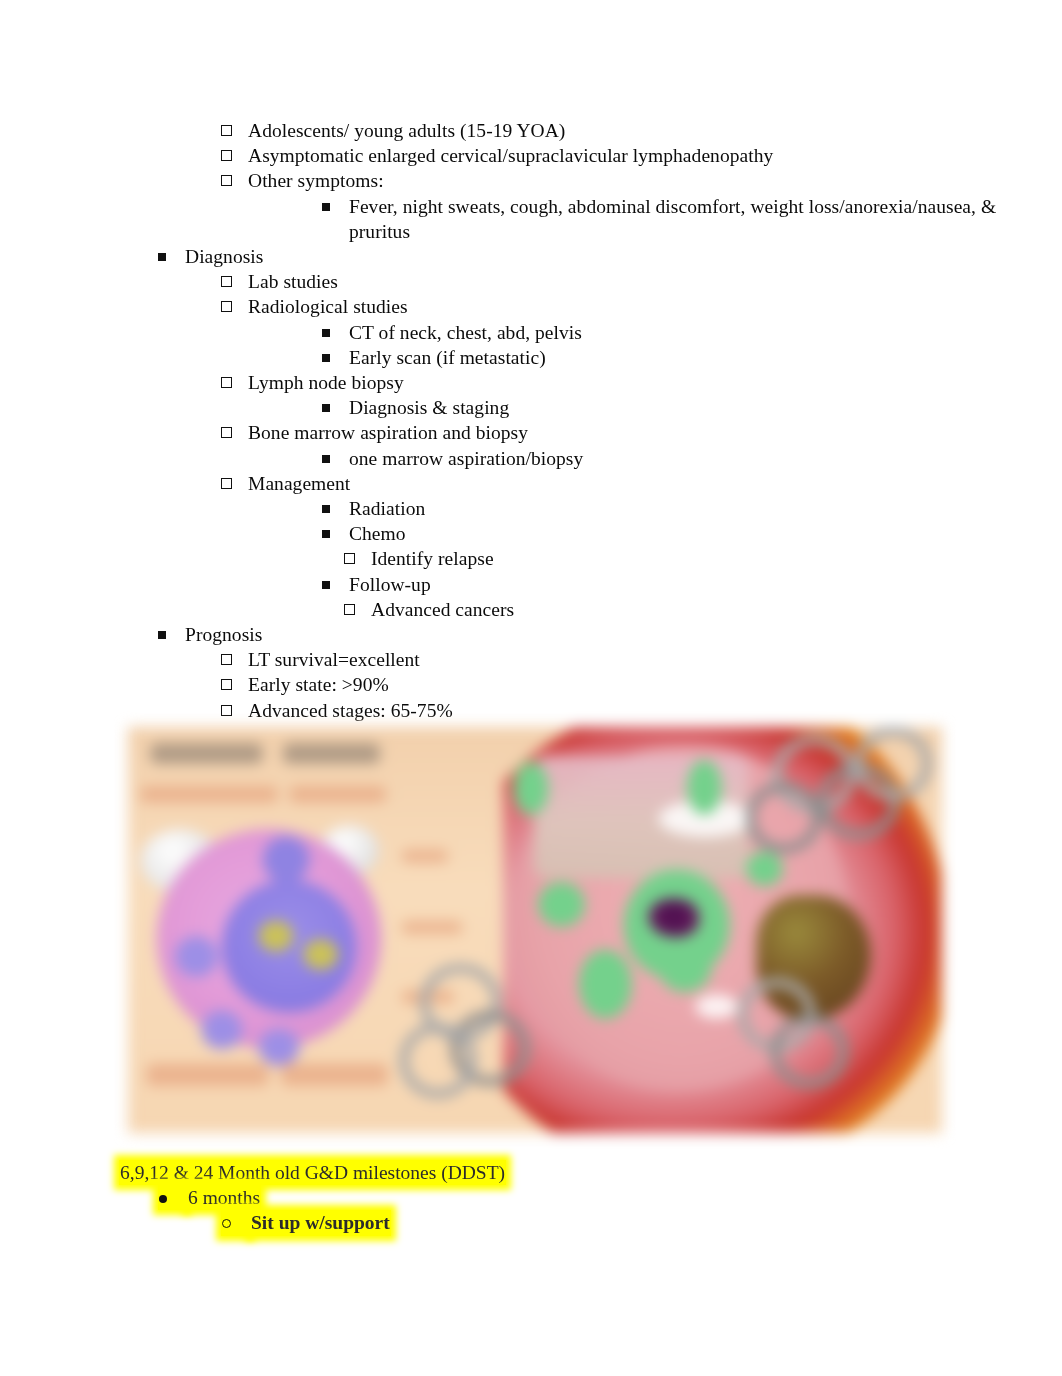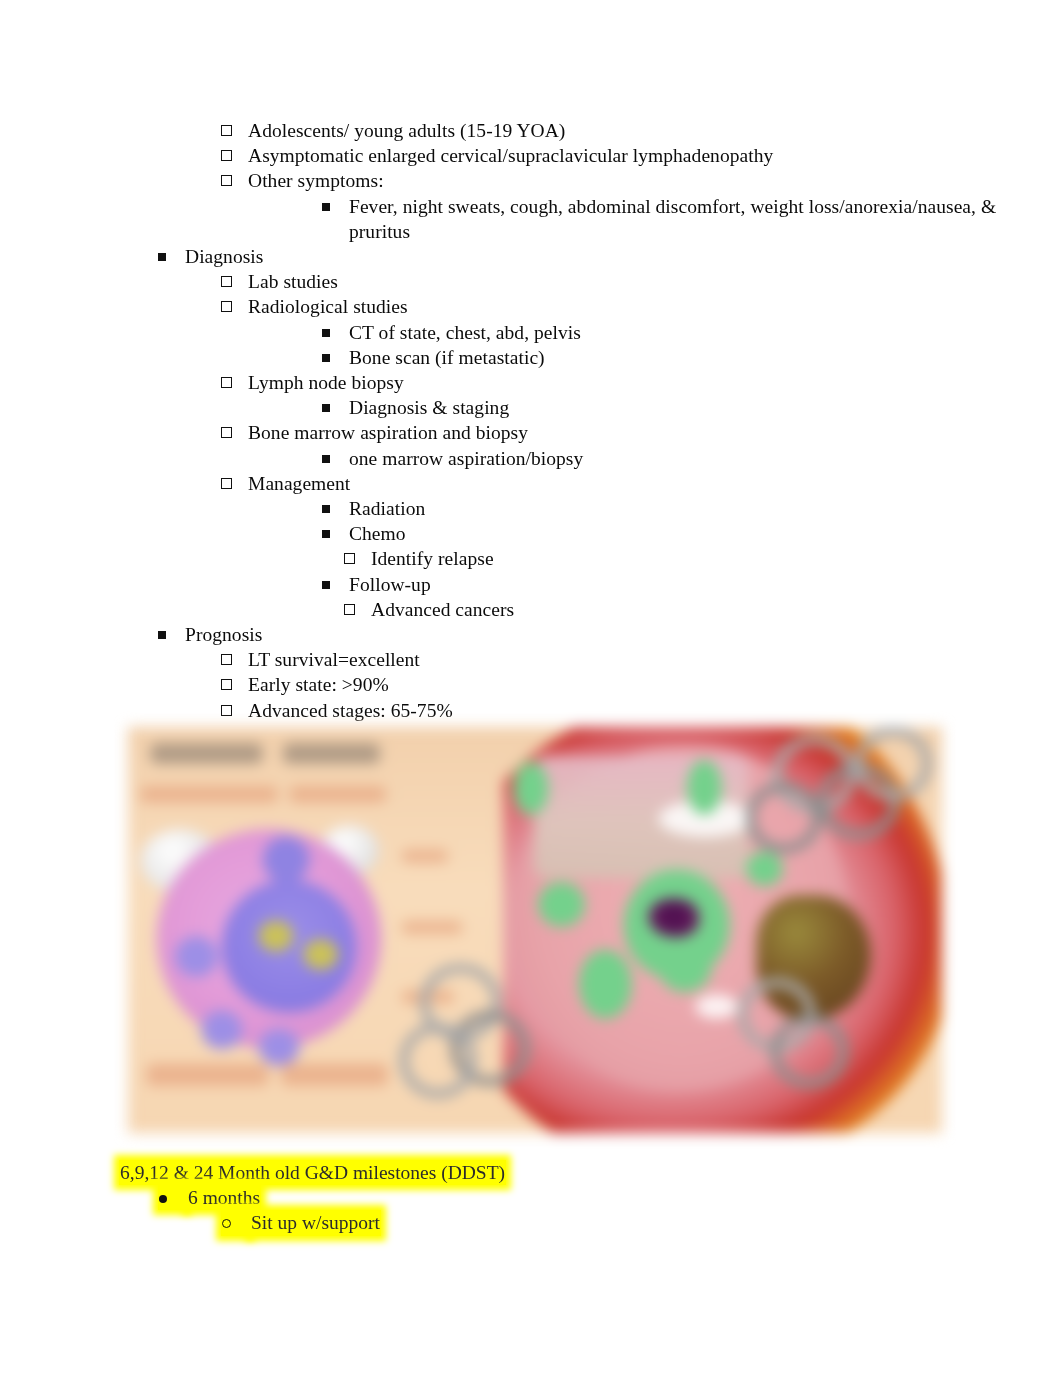--- a/index.html
+++ b/index.html
@@ -256,21 +256,21 @@
   .hl-row .txt {
     flex: 0 0 auto;
   }
   .hl {
     background: #ffff00;
     box-shadow: 0 0 7px 5px #ffff00;
     padding: 0 1px;
   }
   .hl-lvl0 { padding-left: 119px; }
   .hl-lvl1 { padding-left: 158px; }
-  .hl-lvl2 { padding-left: 221px; }
+  .hl-lvl2 { padding-left: 221px; font-weight: bold; }
 </style>
 </head>
 <body>
 
 <div class="page">
 
   <div class="outline">
 
     <div class="row lvl2">
       <span class="marker m-hsq"></span>
@@ -302,26 +302,26 @@
       <span class="txt">Lab studies</span>
     </div>
 
     <div class="row lvl2">
       <span class="marker m-hsq"></span>
       <span class="txt">Radiological studies</span>
     </div>
 
     <div class="row lvl3">
       <span class="marker m-fsq"></span>
-      <span class="txt">CT of state, chest, abd, pelvis</span>
-    </div>
-
-    <div class="row lvl3">
-      <span class="marker m-fsq"></span>
-      <span class="txt">Bone scan (if metastatic)</span>
+      <span class="txt">CT of neck, chest, abd, pelvis</span>
+    </div>
+
+    <div class="row lvl3">
+      <span class="marker m-fsq"></span>
+      <span class="txt">Early scan (if metastatic)</span>
     </div>
 
     <div class="row lvl2">
       <span class="marker m-hsq"></span>
       <span class="txt">Lymph node biopsy</span>
     </div>
 
     <div class="row lvl3">
       <span class="marker m-fsq"></span>
       <span class="txt">Diagnosis &amp; staging</span>

